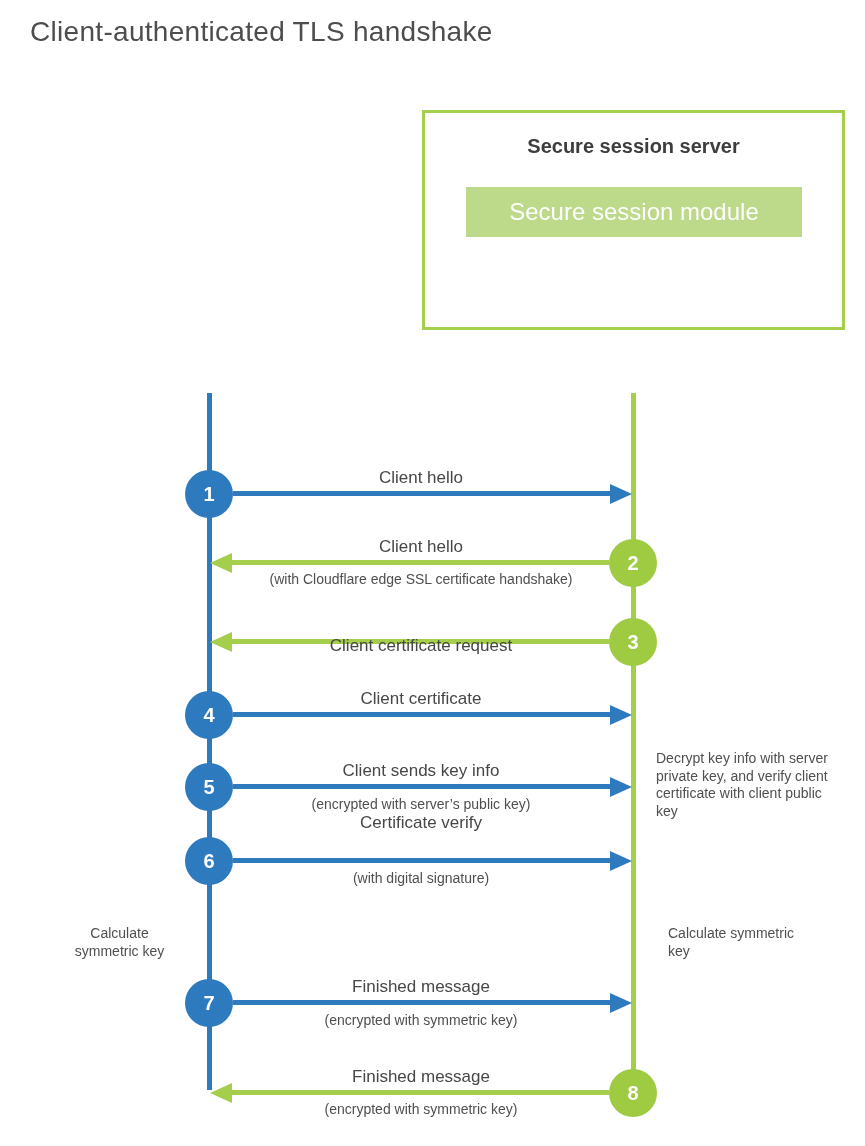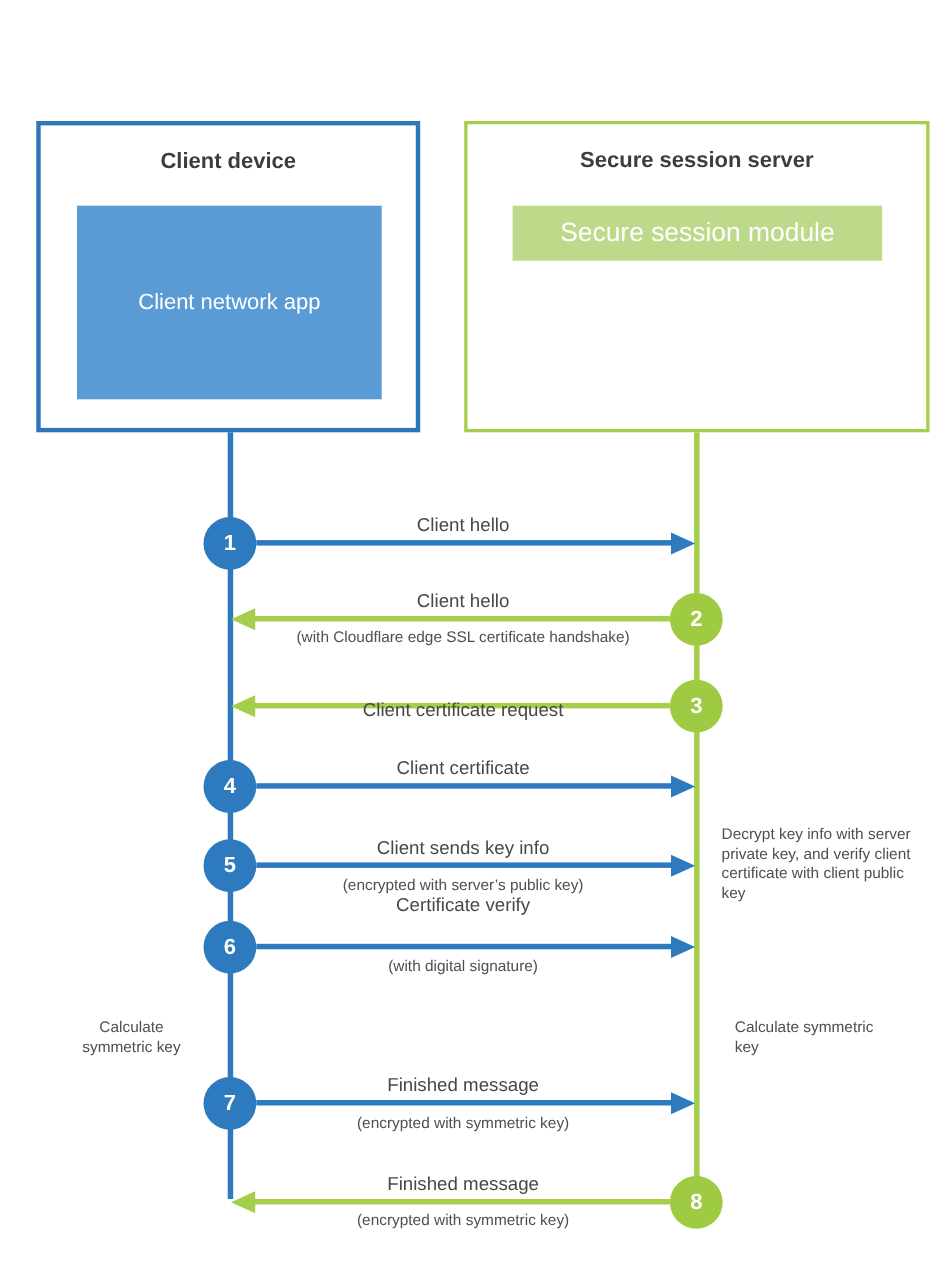--- a/index.html
+++ b/index.html
@@ -7,21 +7,21 @@
     position:relative;width:865px;height:1146px;background:#ffffff;
     font-family:"Liberation Sans","DejaVu Sans",sans-serif;overflow:hidden;
   }
   .page-title{
     position:absolute;left:30px;top:16px;margin:0;
     font-size:28px;font-weight:300;color:#4d4d4d;letter-spacing:.3px;
   }
   
   .entity-box{position:absolute;top:110px;background:#fff;box-sizing:border-box;}
   .client-box{left:33px;width:349px;height:283px;border:4px solid #2e76ba;}
-  .server-box{left:422px;width:423px;height:283px;border:3px solid #a5ce4d;}
+  .server-box{left:422px;width:423px;height:220px;border:3px solid #a5ce4d;}
   .box-title{
     position:absolute;left:0;top:22px;width:100%;text-align:center;
     font-size:20px;font-weight:bold;color:#3d3d3d;
   }
   .app-box{
     position:absolute;left:33px;top:73px;width:277px;height:176px;background:#5b9bd5;
     display:flex;align-items:center;justify-content:center;text-align:center;
     color:#ffffff;font-size:20px;line-height:1.45;
   }
   .app-box .wrap{width:170px;}
@@ -59,27 +59,22 @@
   .note{position:absolute;font-size:14px;color:#4f4f4f;line-height:17.5px;z-index:4;}
   .note.decrypt{left:656px;top:750px;width:172px;text-align:left;}
   .note.calc-left{left:57px;top:925px;width:125px;text-align:center;}
   .note.calc-right{left:668px;top:925px;width:130px;text-align:left;}
 </style>
 </head>
 <body>
 
 <div class="canvas">
 
+  <h1 class="page-title">Client-authenticated TLS handshake</h1>
 
-  <div class="entity-box client-box">
-    <div class="box-title">Client device</div>
-    <div class="app-box">
-      <span class="wrap">Client network app</span>
-    </div>
-  </div>
 
   <div class="entity-box server-box">
     <div class="box-title">Secure session server</div>
     <div class="module-bar" style="top:74px">Secure session module</div>
   </div>
 
   <div class="lifeline blue"></div>
   <div class="lifeline green"></div>
 
   <div>

